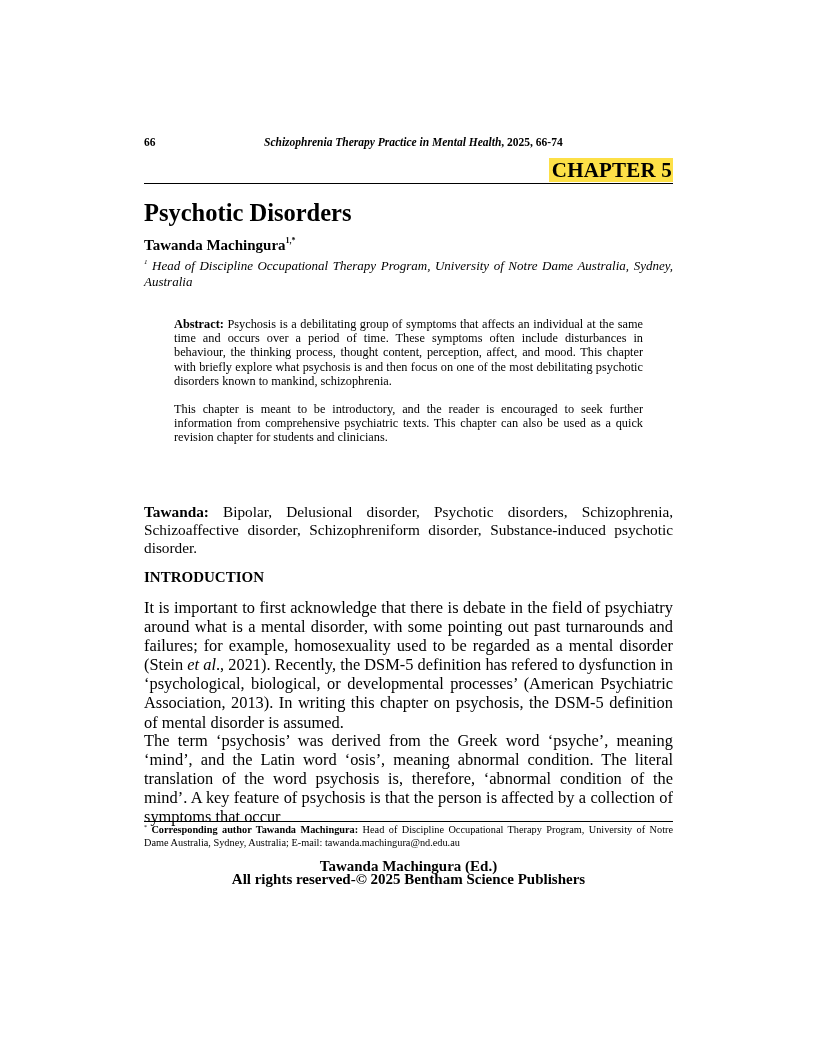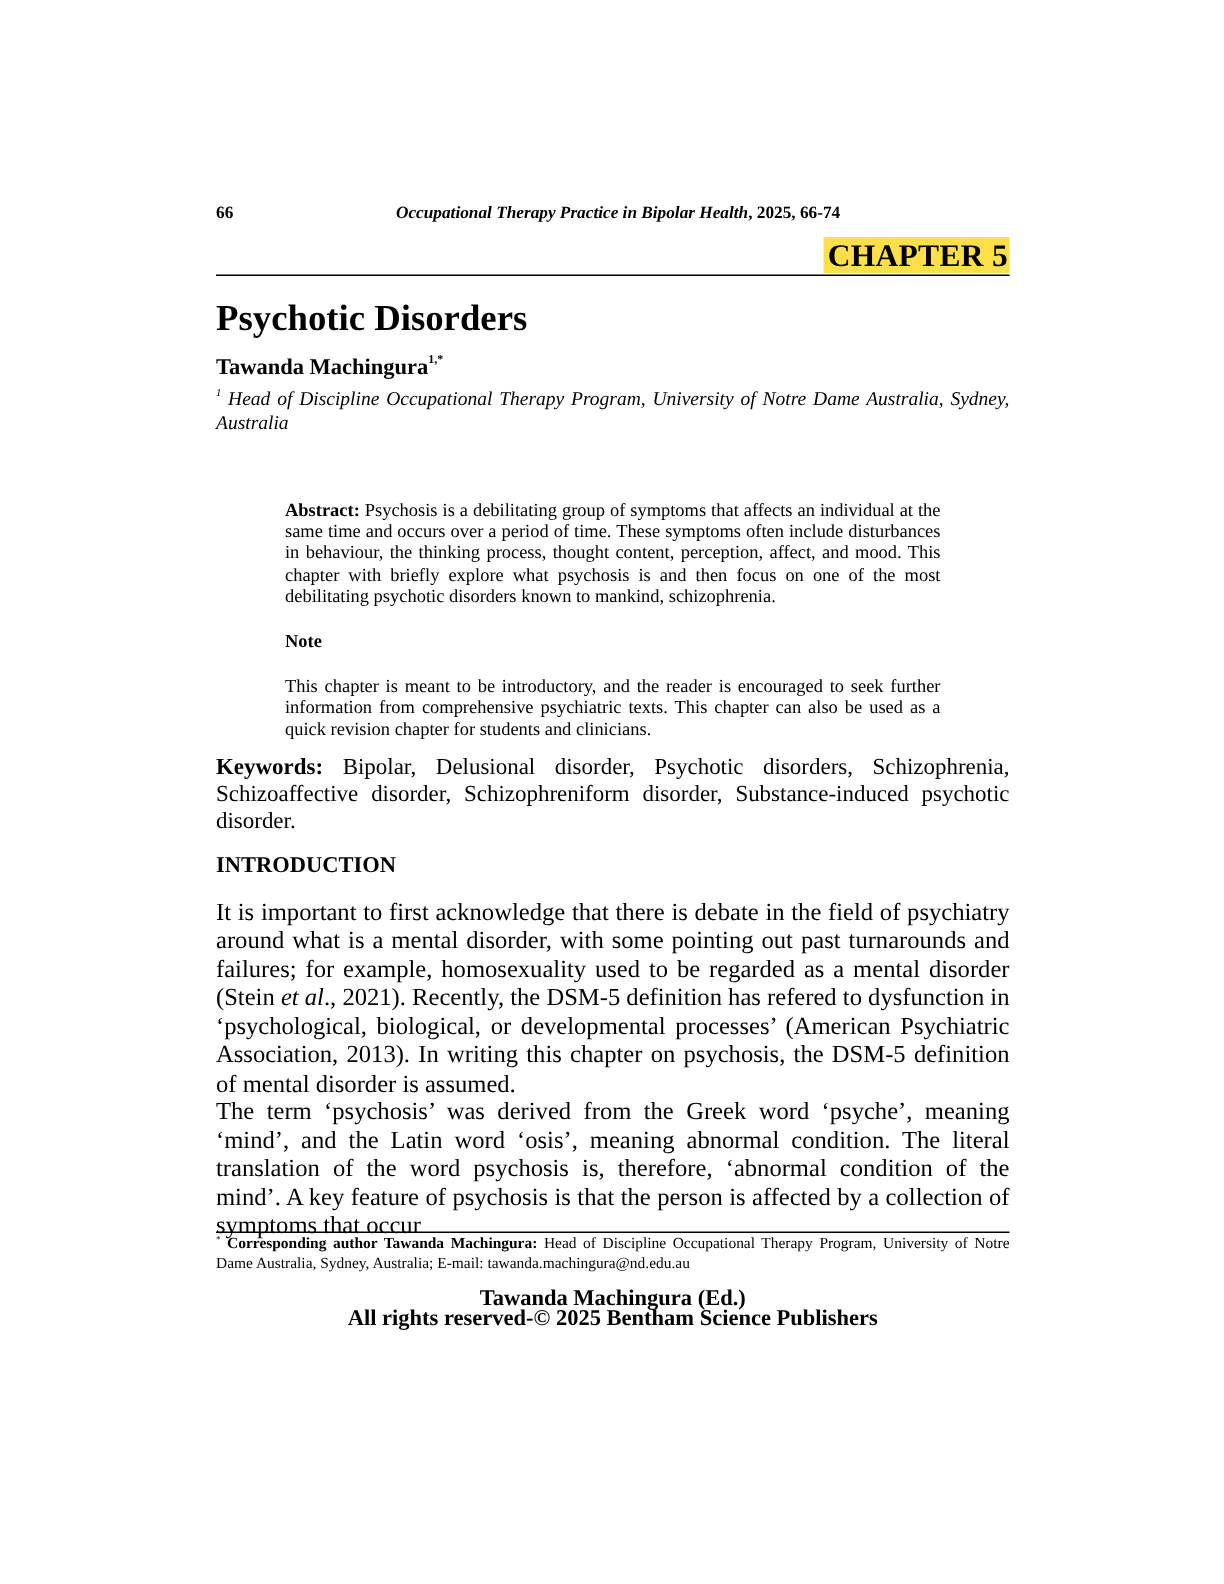--- a/index.html
+++ b/index.html
@@ -106,21 +106,21 @@
     .abstract-block {
       position: absolute;
       top: 317px;
       left: 30px;
       width: 469px;
       font-size: 12.3px;
       line-height: 14.2px;
       text-align: justify;
     }
     .abstract-block p {
-      margin: 16px;
+      margin: 0;
     }
     .abstract-block .note-heading {
       margin-top: 16px;
       font-weight: bold;
     }
     .abstract-block .note-text {
       margin-top: 14px;
     }
     .keywords {
       position: absolute;
@@ -189,40 +189,39 @@
     .bi { font-weight: bold; }
     .it { font-style: italic; }
   </style>
 </head>
 <body>
 
 <div class="page">
 
   <div class="running-head">
     <span class="page-num">66</span>
-    <span class="journal"><span>Occupational Therapy Practice in Bipolar Health</span><span class="rest">, 2025, 66-74</span></span>
+    <span class="journal"><span>Schizophrenia Therapy Practice in Mental Health</span><span class="rest">, 2025, 66-74</span></span>
   </div>
 
   <div class="chapter-row">
     <span class="chapter-label">CHAPTER 5</span>
   </div>
 
   <h1 class="title">Psychotic Disorders</h1>
 
   <div class="author"><span>Tawanda Machingura</span><sup>1,*</sup></div>
 
   <div class="affiliation"><sup>1</sup><span> Head of Discipline Occupational Therapy Program, University of Notre Dame Australia, Sydney, Australia</span></div>
 
   <div class="abstract-block">
     <p><span class="bi">Abstract:</span><span> Psychosis is a debilitating group of symptoms that affects an individual at the same time and occurs over a period of time. These symptoms often include disturbances in behaviour, the thinking process, thought content, perception, affect, and mood. This chapter with briefly explore what psychosis is and then focus on one of the most debilitating psychotic disorders known to mankind, schizophrenia.</span></p>
-    <p class="note-heading">Note</p>
     <p class="note-text">This chapter is meant to be introductory, and the reader is encouraged to seek further information from comprehensive psychiatric texts. This chapter can also be used as a quick revision chapter for students and clinicians.</p>
   </div>
 
-  <p class="keywords"><span class="bi">Keywords:</span><span> Bipolar, Delusional disorder, Psychotic disorders, Schizophrenia, Schizoaffective disorder, Schizophreniform disorder, Substance-induced psychotic disorder.</span></p>
+  <p class="keywords"><span class="bi">Tawanda:</span><span> Bipolar, Delusional disorder, Psychotic disorders, Schizophrenia, Schizoaffective disorder, Schizophreniform disorder, Substance-induced psychotic disorder.</span></p>
 
   <h2 class="section-heading">INTRODUCTION</h2>
 
   <p class="body-para para-1"><span>It is important to first acknowledge that there is debate in the field of psychiatry around what is a mental disorder, with some pointing out past turnarounds and failures; for example, homosexuality used to be regarded as a mental disorder (Stein </span><span class="it">et al</span><span>., 2021). Recently, the DSM-5 definition has refered to dysfunction in ‘psychological, biological, or developmental processes’ (American Psychiatric Association, 2013). In writing this chapter on psychosis, the DSM-5 definition of mental disorder is assumed.</span></p>
 
   <p class="body-para para-2">The term ‘psychosis’ was derived from the Greek word ‘psyche’, meaning ‘mind’, and the Latin word ‘osis’, meaning abnormal condition. The literal translation of the word psychosis is, therefore, ‘abnormal condition of the mind’. A key feature of psychosis is that the person is affected by a collection of symptoms that occur</p>
 
   <div class="footnote-rule"></div>
 
   <p class="footnote"><sup>*</sup><span class="bi"> Corresponding author Tawanda Machingura:</span><span> Head of Discipline Occupational Therapy Program, University of Notre Dame Australia, Sydney, Australia; E-mail: tawanda.machingura@nd.edu.au</span></p>

